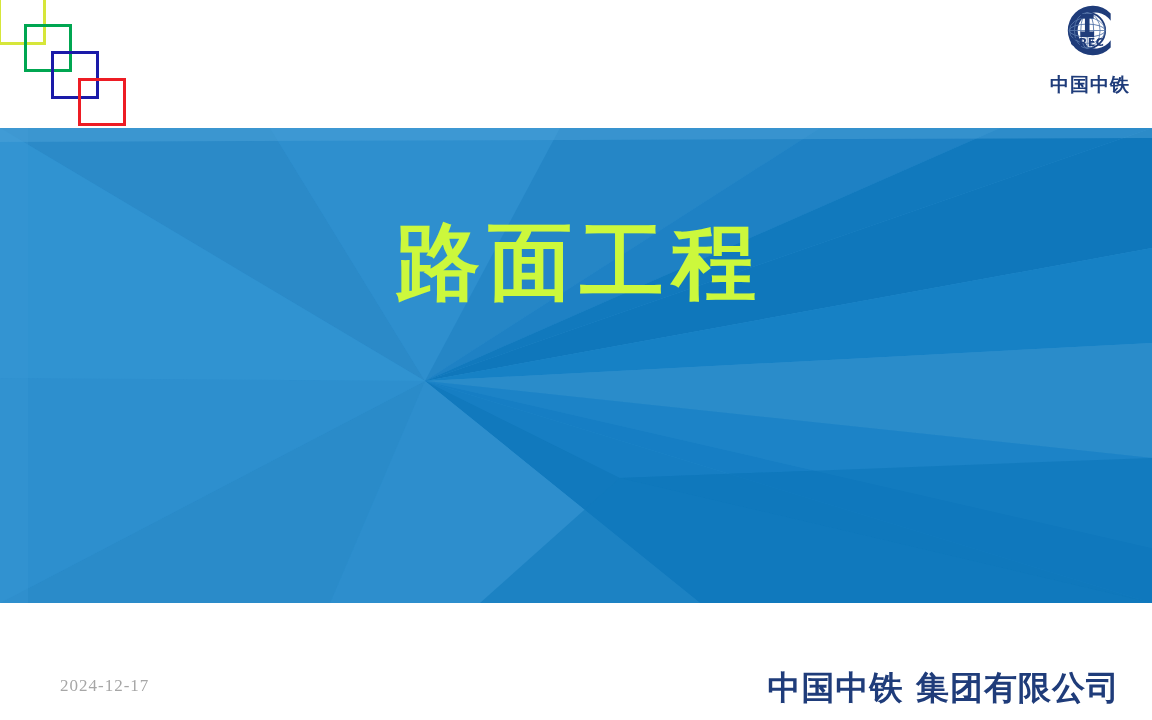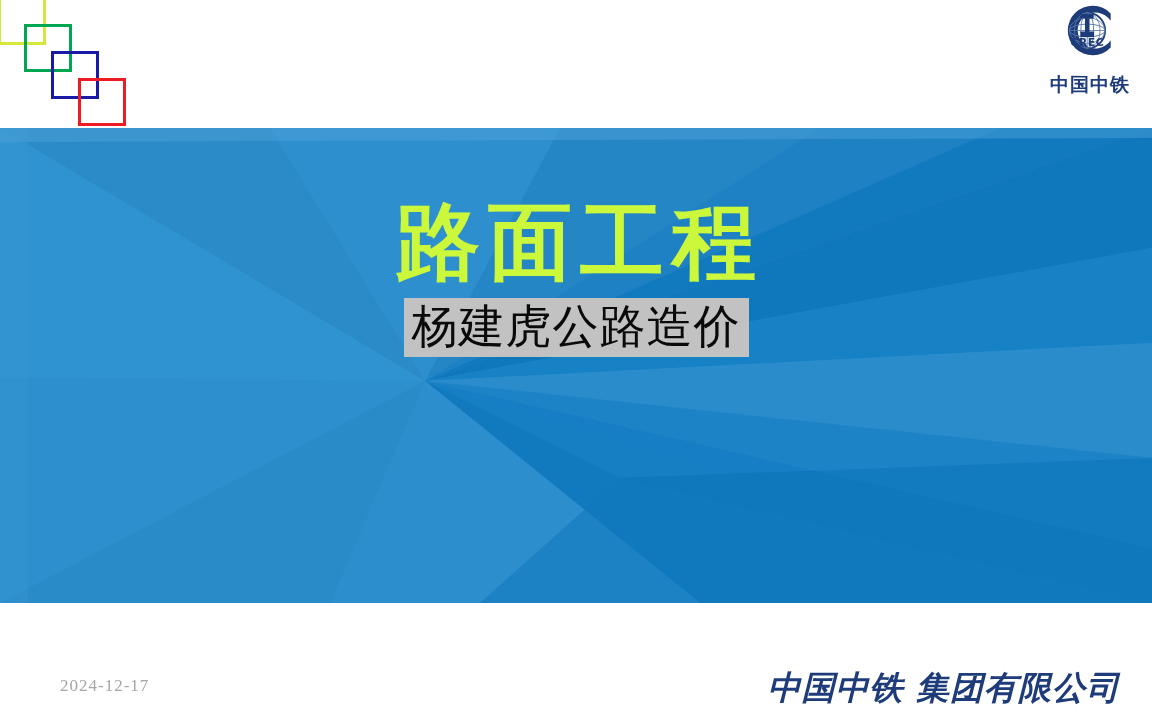--- a/index.html
+++ b/index.html
@@ -47,21 +47,21 @@
     background:#2E8FCE;
   }
   #banner-poly { position:absolute; left:0; top:0; width:1152px; height:475px; display:block; }
 
   
   #title-stack {
     position:absolute;
     left:0; top:0; width:1152px; height:475px;
     display:flex; flex-direction:column;
     align-items:center; justify-content:flex-start;
-    padding-top:72px;
+    padding-top:92px;
   }
   #slide-title {
     font-family:"DejaVu Sans", sans-serif;
     font-size:84px; font-weight:700;
     color:#CCF83C;
     letter-spacing:8px;
     line-height:1.02;
     white-space:nowrap;
     padding-left:8px;
   }
@@ -88,21 +88,20 @@
     white-space:nowrap;
   }
   #footer-company {
     position:absolute;
     right:32px; top:666px;
     font-family:"DejaVu Sans", sans-serif;
     font-size:33px; font-weight:700;
     color:#1F3C7A;
     letter-spacing:1px;
     white-space:nowrap;
-    font-style:italic;
   }
 </style>
 </head>
 <body>
 
 <div id="slide">
 
   <div id="decor-squares">
     <div class="sq" id="sq-yellow"></div>
     <div class="sq" id="sq-green"></div>
@@ -157,20 +156,19 @@
       <polygon points="620,350 1152,330 1152,475" fill="#0F78BC" opacity="0.75"></polygon>
       <polygon points="620,350 1152,475 480,475" fill="#1179BD" opacity="0.6"></polygon>
 
       <polygon points="0,0 28,0 28,475 0,475" fill="#3A97D4" opacity="0.35"></polygon>
 
       <polygon points="0,0 1152,0 1152,10 0,14" fill="#4FA4D9" opacity="0.45"></polygon>
     </svg>
 
     <div id="title-stack">
       <div id="slide-title">路面工程</div>
-      <div id="slide-subtitle">杨建虎公路造价</div>
     </div>
   </div>
 
   <div id="footer-date">2024-12-17</div>
   <div id="footer-company">中国中铁 集团有限公司</div>
 
 </div>
 
 </body></html>

